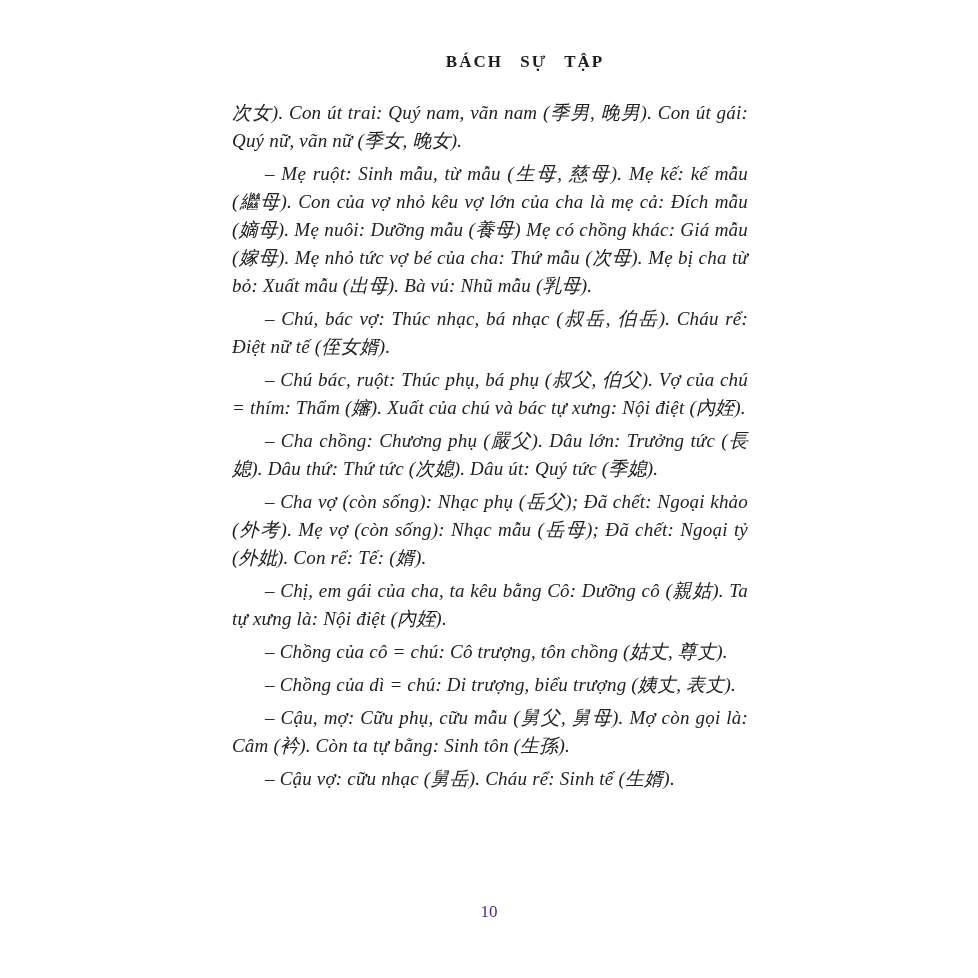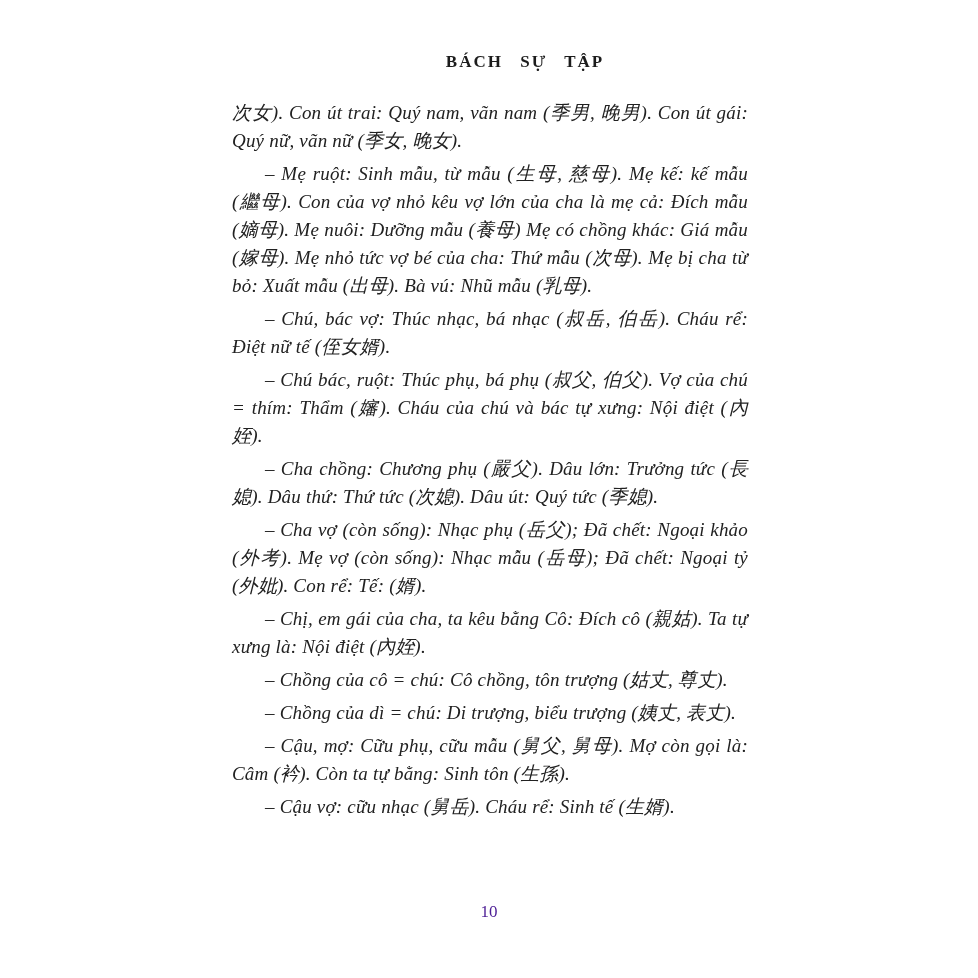--- a/index.html
+++ b/index.html
@@ -59,24 +59,24 @@
 </head>
 <body>
 
 <div class="page" style="color: rgb(33, 33, 33); background: rgb(255, 255, 255);">
   <div class="running-head">BÁCH SỰ TẬP</div>
 
   <div class="text-block">
       <p class="para">次女). Con út trai: Quý nam, vãn nam (季男, 晚男). Con út gái: Quý nữ, vãn nữ (季女, 晚女).</p>
       <p class="para indent">– Mẹ ruột: Sinh mẫu, từ mẫu (生母, 慈母). Mẹ kế: kế mẫu (繼母). Con của vợ nhỏ kêu vợ lớn của cha là mẹ cả: Đích mẫu (嫡母). Mẹ nuôi: Dưỡng mẫu (養母) Mẹ có chồng khác: Giá mẫu (嫁母). Mẹ nhỏ tức vợ bé của cha: Thứ mẫu (次母). Mẹ bị cha từ bỏ: Xuất mẫu (出母). Bà vú: Nhũ mẫu (乳母).</p>
       <p class="para indent">– Chú, bác vợ: Thúc nhạc, bá nhạc (叔岳, 伯岳). Cháu rể: Điệt nữ tế (侄女婿).</p>
-      <p class="para indent">– Chú bác, ruột: Thúc phụ, bá phụ (叔父, 伯父). Vợ của chú = thím: Thẩm (嬸). Cháu của chú và bác tự xưng: Nội điệt (內姪).</p>
+      <p class="para indent">– Chú bác, ruột: Thúc phụ, bá phụ (叔父, 伯父). Vợ của chú = thím: Thẩm (嬸). Xuất của chú và bác tự xưng: Nội điệt (內姪).</p>
       <p class="para indent">– Cha chồng: Chương phụ (嚴父). Dâu lớn: Trưởng tức (長媳). Dâu thứ: Thứ tức (次媳). Dâu út: Quý tức (季媳).</p>
       <p class="para indent">– Cha vợ (còn sống): Nhạc phụ (岳父); Đã chết: Ngoại khảo (外考). Mẹ vợ (còn sống): Nhạc mẫu (岳母); Đã chết: Ngoại tỷ (外妣). Con rể: Tế: (婿).</p>
-      <p class="para indent">– Chị, em gái của cha, ta kêu bằng Cô: Đích cô (親姑). Ta tự xưng là: Nội điệt (內姪).</p>
-      <p class="para indent">– Chồng của cô = chú: Cô chồng, tôn trượng (姑丈, 尊丈).</p>
+      <p class="para indent">– Chị, em gái của cha, ta kêu bằng Cô: Dưỡng cô (親姑). Ta tự xưng là: Nội điệt (內姪).</p>
+      <p class="para indent">– Chồng của cô = chú: Cô trượng, tôn chồng (姑丈, 尊丈).</p>
       <p class="para indent">– Chồng của dì = chú: Di trượng, biểu trượng (姨丈, 表丈).</p>
       <p class="para indent">– Cậu, mợ: Cữu phụ, cữu mẫu (舅父, 舅母). Mợ còn gọi là: Câm (衿). Còn ta tự bằng: Sinh tôn (生孫).</p>
       <p class="para indent">– Cậu vợ: cữu nhạc (舅岳). Cháu rể: Sinh tế (生婿).</p>
     </div>
 
   <div class="page-number">10</div>
 </div>
 
 </body></html>

